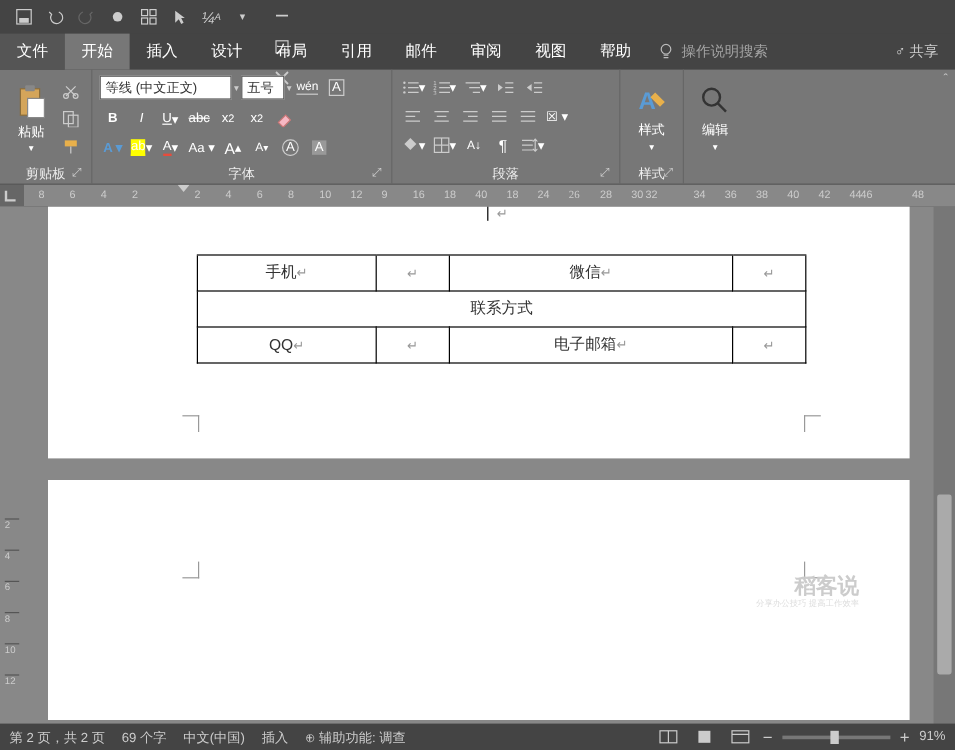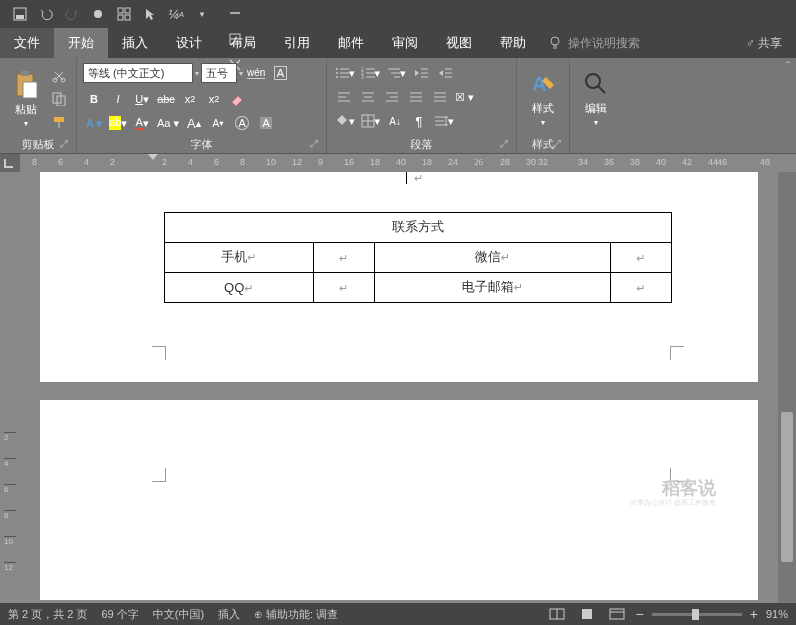--- a/index.html
+++ b/index.html
@@ -456,28 +456,28 @@
       <span class="para-mark" style="position:absolute;left:374px;top:0">↵</span>
       <table class="doc-table">
         <tbody>
             <tr>
               <td style="border-top:none;border-left:none;border-right:none;height:20px"></td>
               <td style="border-top:none;border-left:none;border-right:none"></td>
               <td style="border-top:none;border-left:none;border-right:none"></td>
               <td style="border-top:none;border-left:none;border-right:none"></td>
             </tr>
         <tr>
-              <td colspan="4">联系方式</td>
-            </tr>
-        <tr>
           <td><span>手机</span><span class="para-mark">↵</span></td>
           <td><span></span><span class="para-mark">↵</span></td>
           <td><span>微信</span><span class="para-mark">↵</span></td>
           <td><span></span><span class="para-mark">↵</span></td>
         </tr>
+        <tr>
+              <td colspan="4">联系方式</td>
+            </tr>
         <tr>
           <td><span>QQ</span><span class="para-mark">↵</span></td>
           <td><span></span><span class="para-mark">↵</span></td>
           <td><span>电子邮箱</span><span class="para-mark">↵</span></td>
           <td><span></span><span class="para-mark">↵</span></td>
         </tr>
       </tbody>
         </table>
       <div class="crop bl"></div>
       <div class="crop br"></div>

